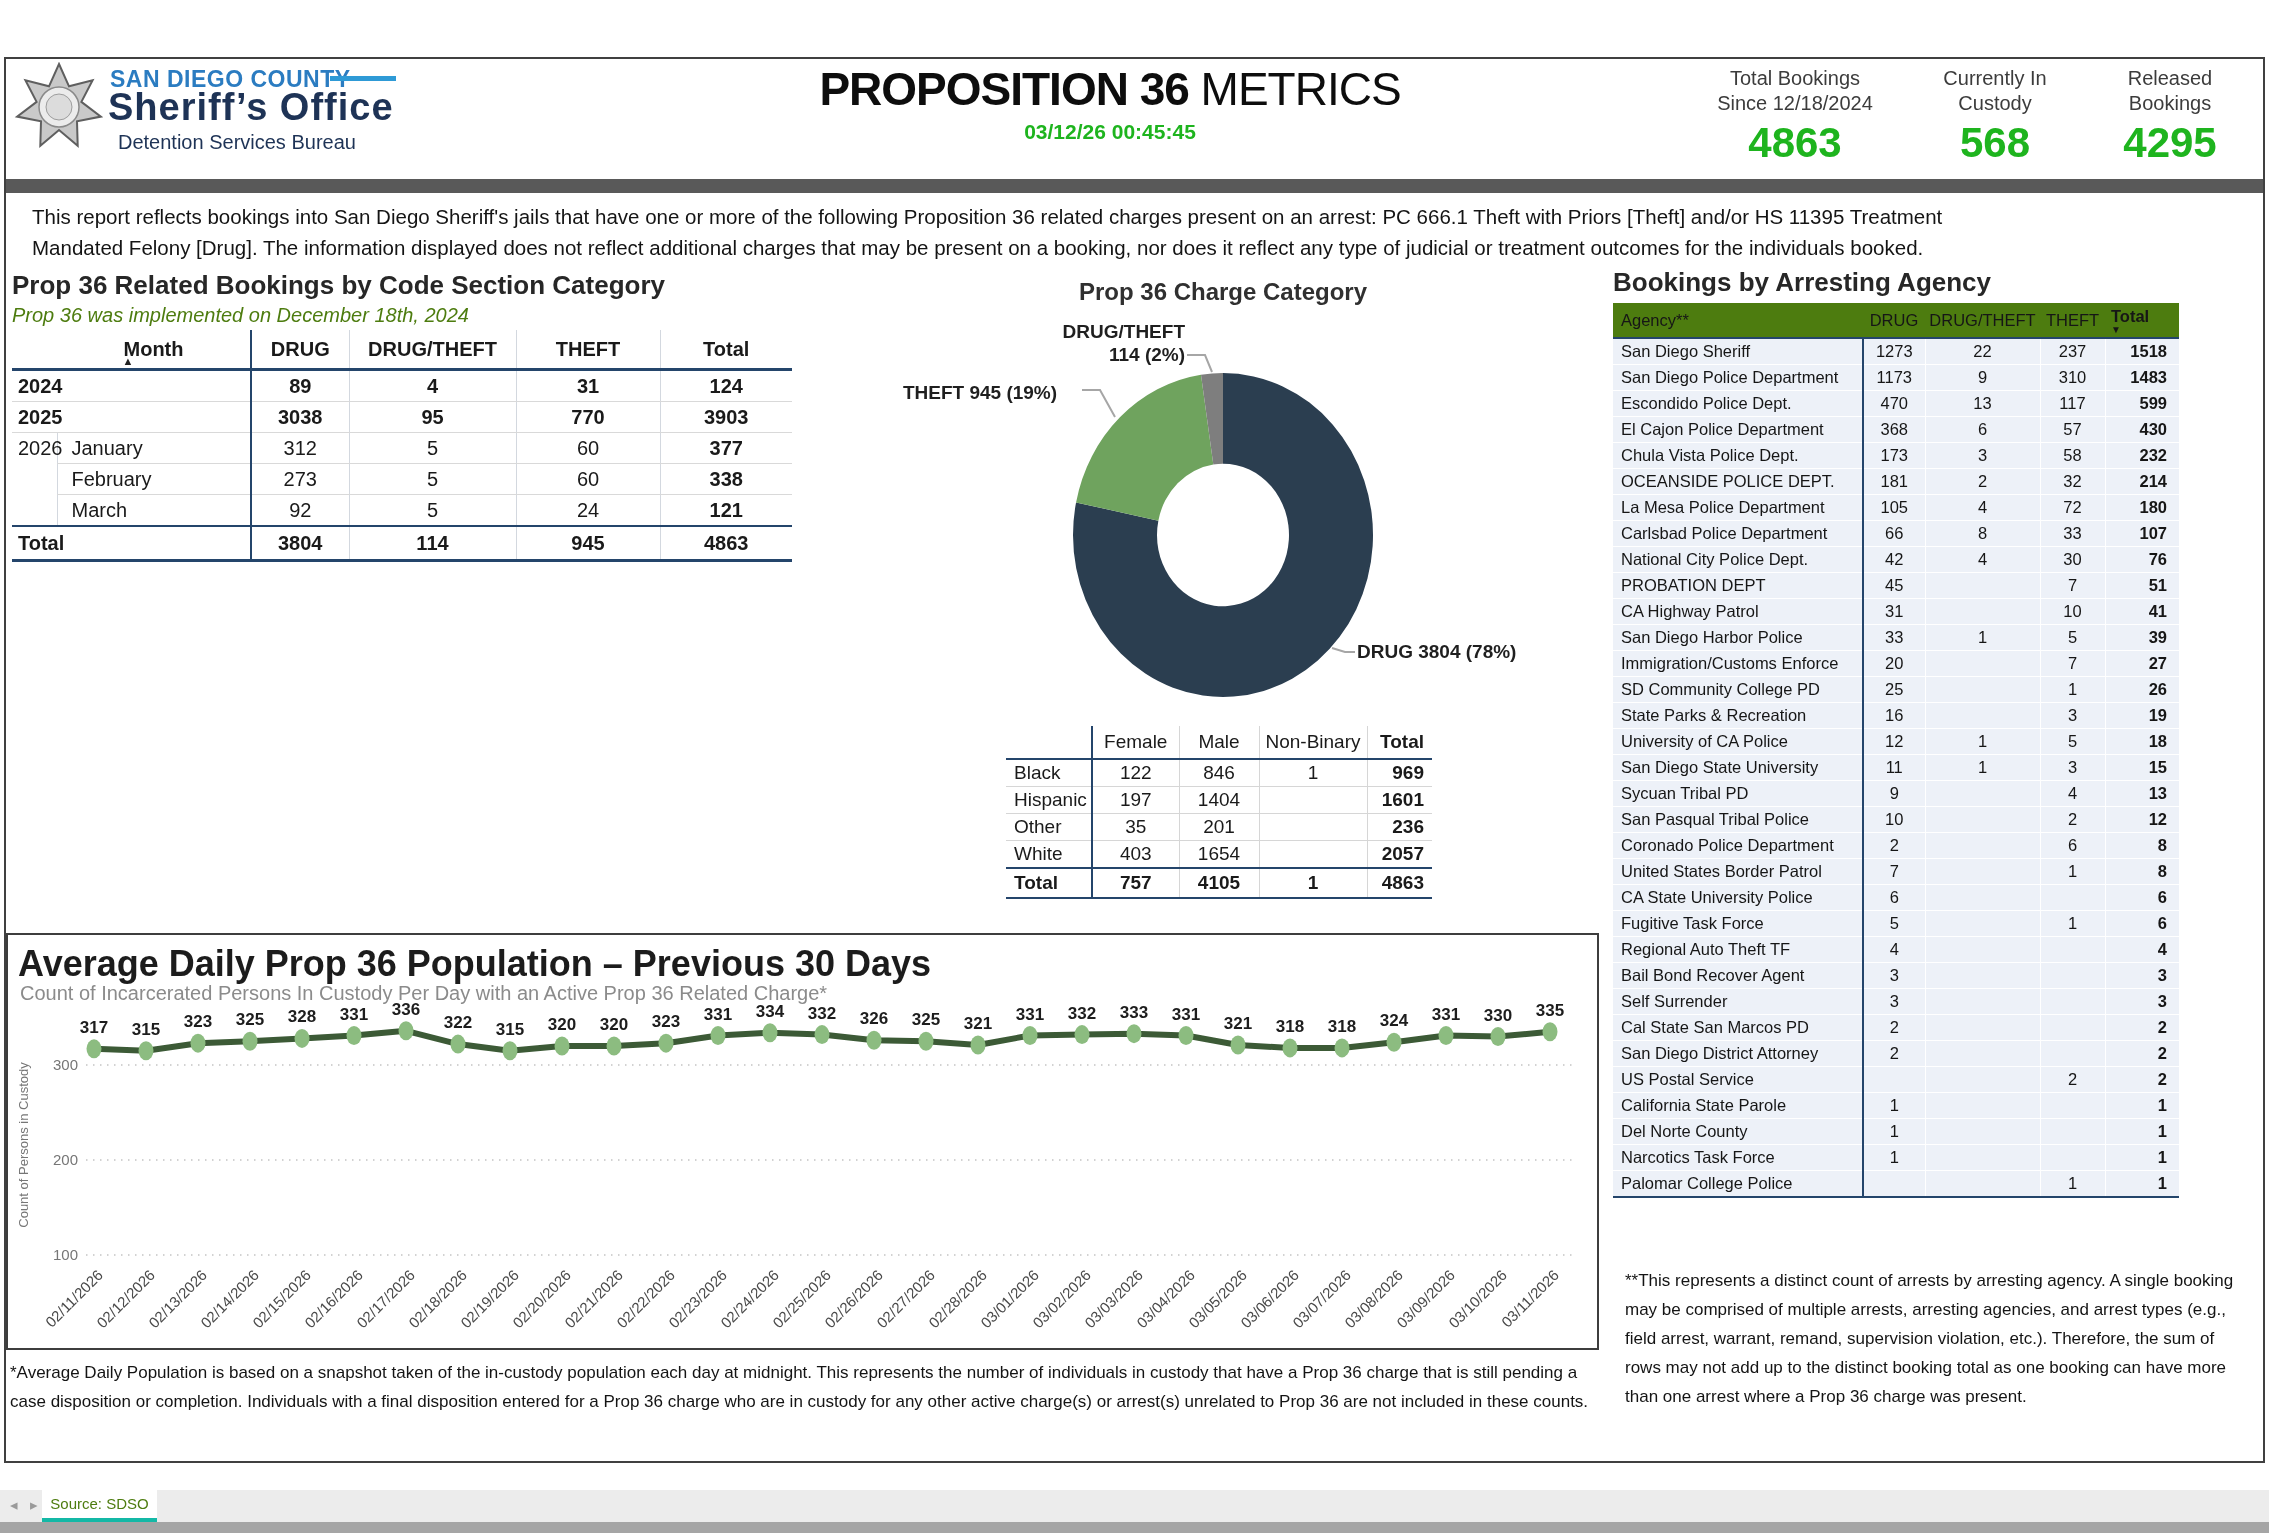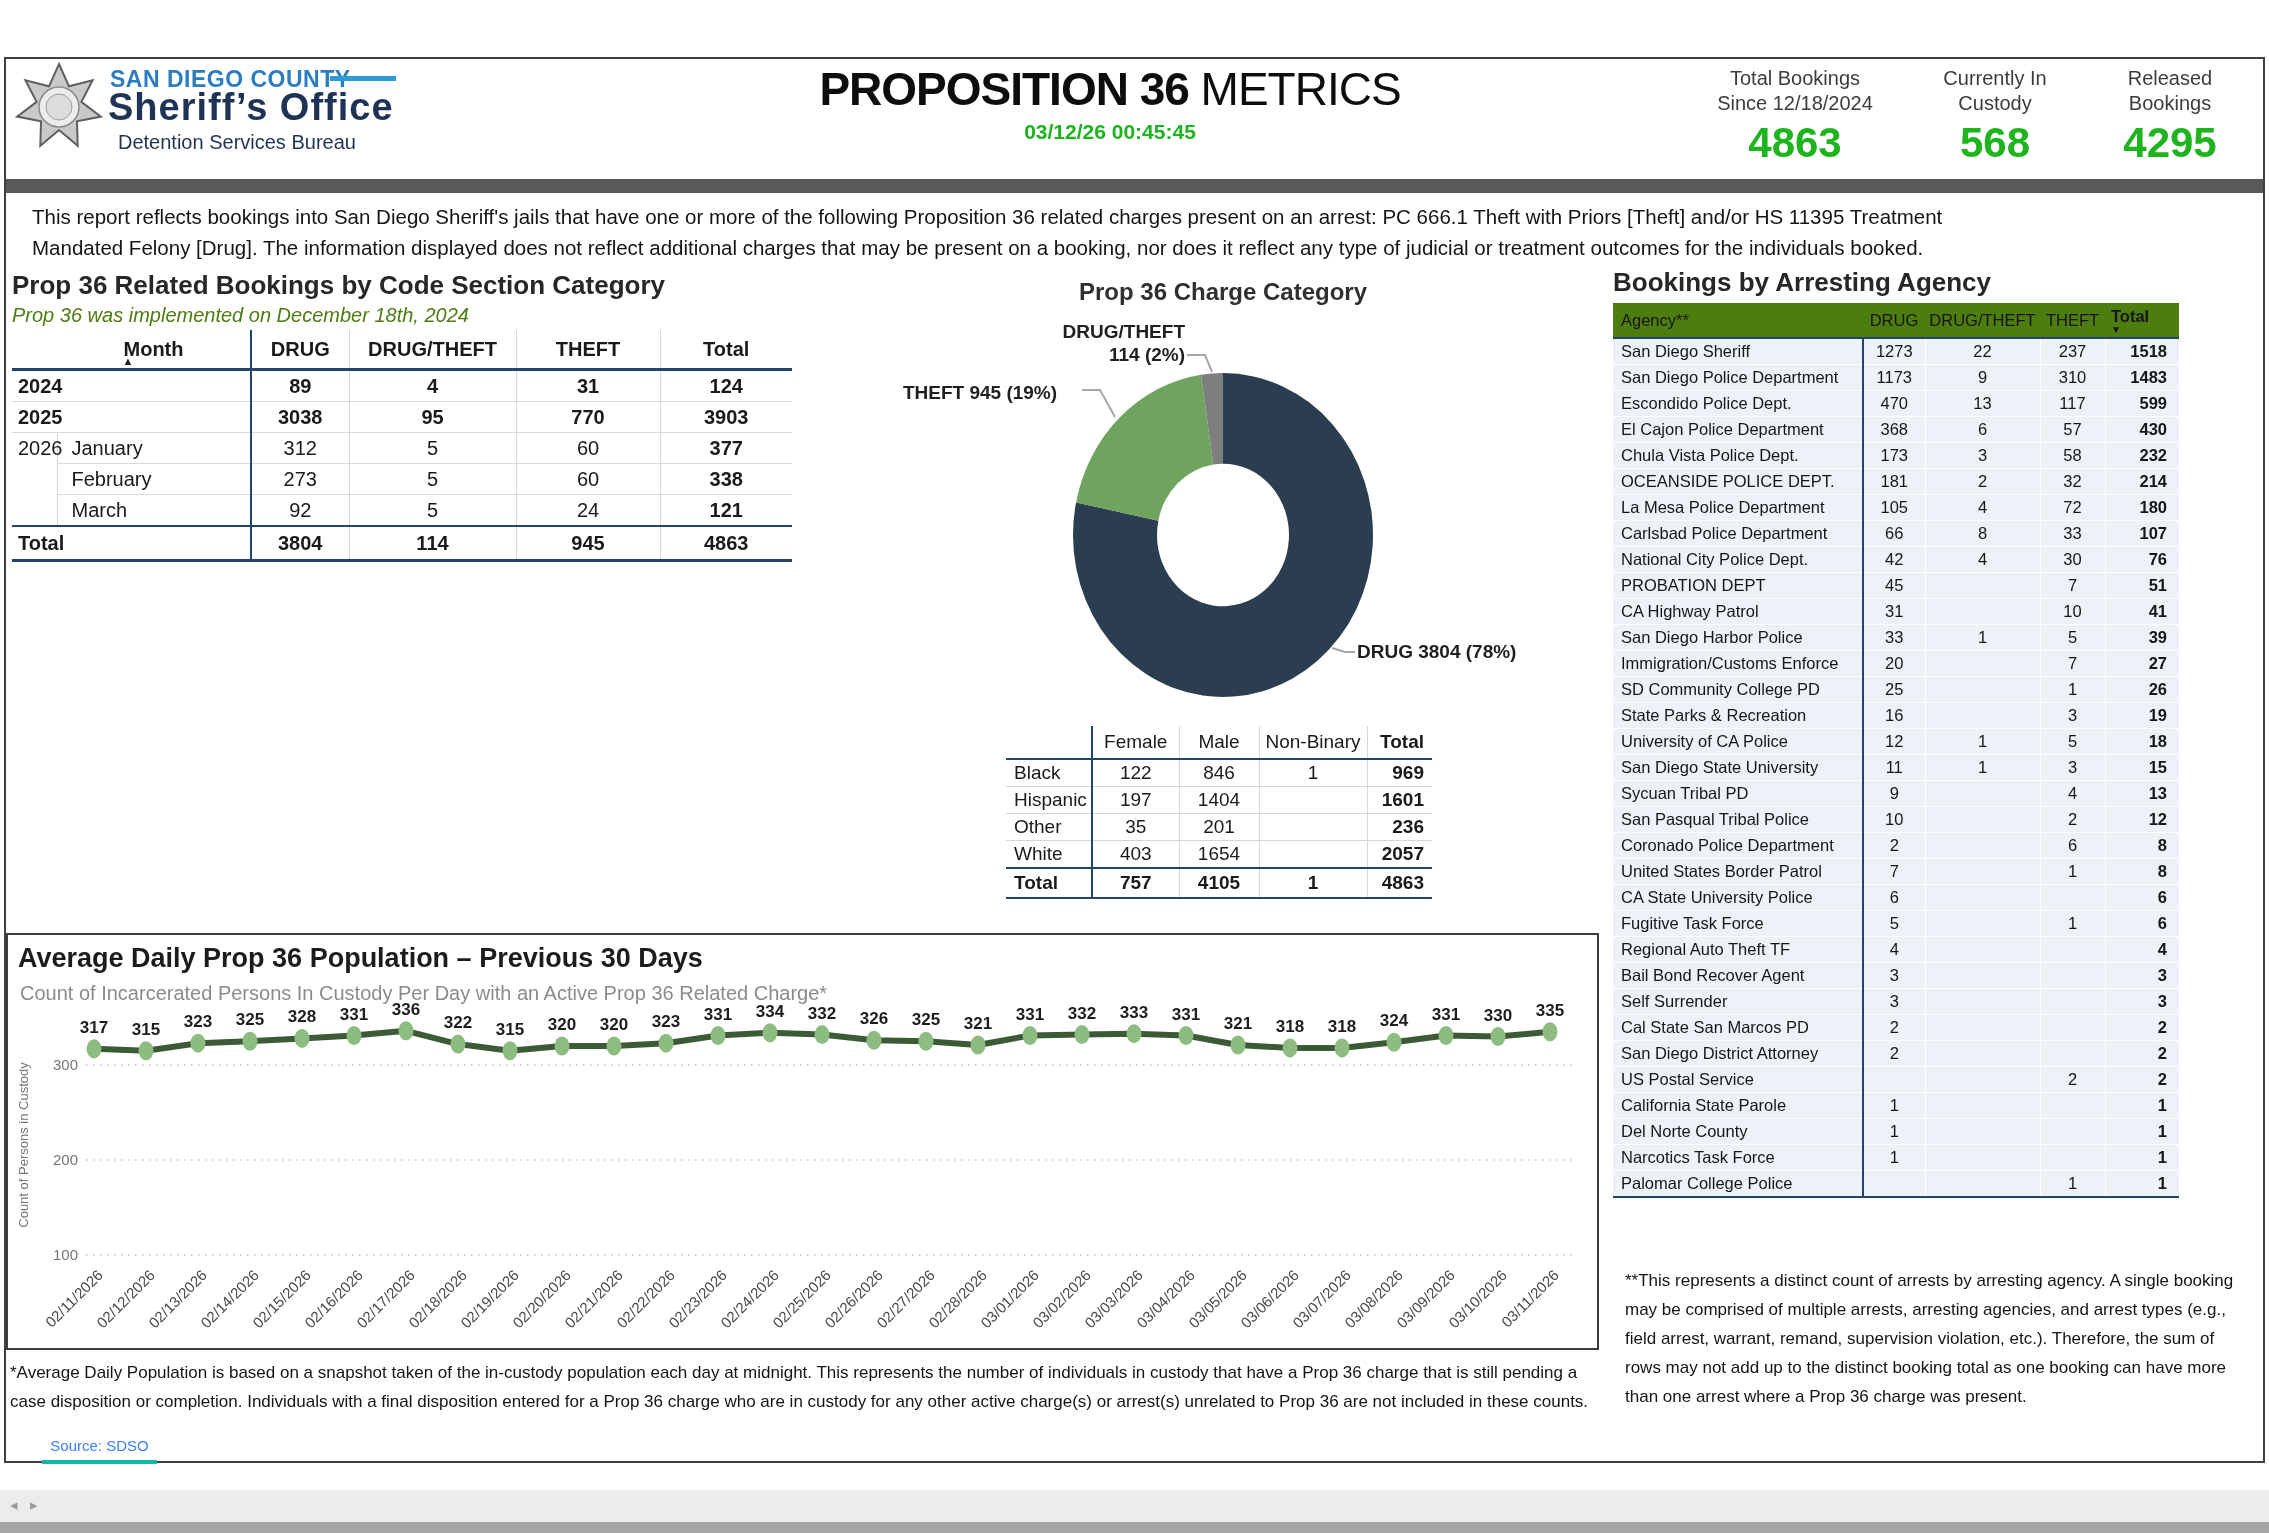--- a/index.html
+++ b/index.html
@@ -60,30 +60,30 @@
   .ag th.t{font-weight:700;text-align:left;padding-left:6px;}
   .ag th.t .sort-desc{display:block;font-size:10px;line-height:7px;}
   .ag td{background:#edf1f8;height:25px;text-align:center;border-bottom:1px solid #fff;padding:0;}
   .ag td + td{border-left:1px solid #fff;}
   .ag td.a{text-align:left;padding-left:8px;border-right:2px solid #24456b;}
   .ag td.t{font-weight:700;text-align:right;padding-right:12px;}
   
   .callout{font-size:19px;font-weight:700;color:#1f1f1f;white-space:nowrap;}
   
   .chart-panel{left:6px;top:933px;width:1589px;height:413px;border:2px solid #3d3d3d;}
-  .chart-title{left:10px;top:8px;font-size:27px;font-weight:700;color:#1c1c1c;}
+  .chart-title{left:10px;top:8px;font-size:36px;font-weight:700;color:#1c1c1c;}
   .chart-sub{left:12px;top:47px;font-size:20px;color:#8b8b8b;}
   svg text{font-family:"Liberation Sans",sans-serif;}
   .footnote{font-size:17px;color:#141414;line-height:29px;}
   .footnote div{white-space:nowrap;}
   
   .footer-bar{left:0;top:1490px;width:2269px;height:32px;background:#ececec;}
   .chev{top:1496px;font-size:15px;color:#9a9a9a;cursor:default;}
-  .tab{left:42px;top:1432px;width:115px;height:28px;background:#fff;border-bottom:4px solid #14b8a6;
-       text-align:center;line-height:28px;font-size:15px;color:#3b82f6;}
+  .tab{left:42px;top:1490px;width:115px;height:28px;background:#fff;border-bottom:4px solid #14b8a6;
+       text-align:center;line-height:28px;font-size:15px;color:#4d7c0f;}
   .bottom-strip{left:0;top:1522px;width:2269px;height:11px;background:#a5a5a5;}
 </style>
 </head>
 <body>
 
 <div class="page">
 
   <div class="abs report-border"></div>
 
   <div class="abs" style="left:14px;top:62px;width:90px;height:90px;">

